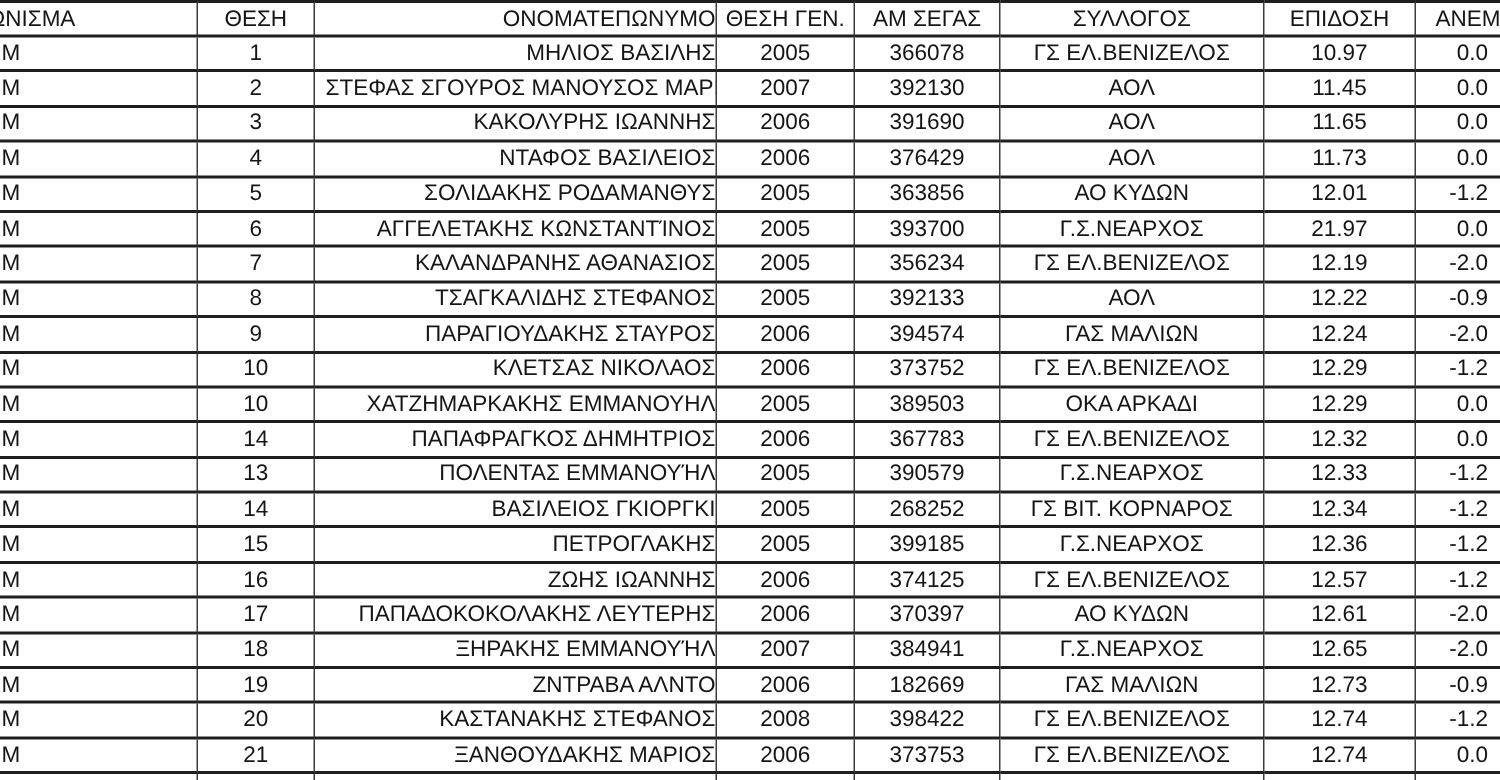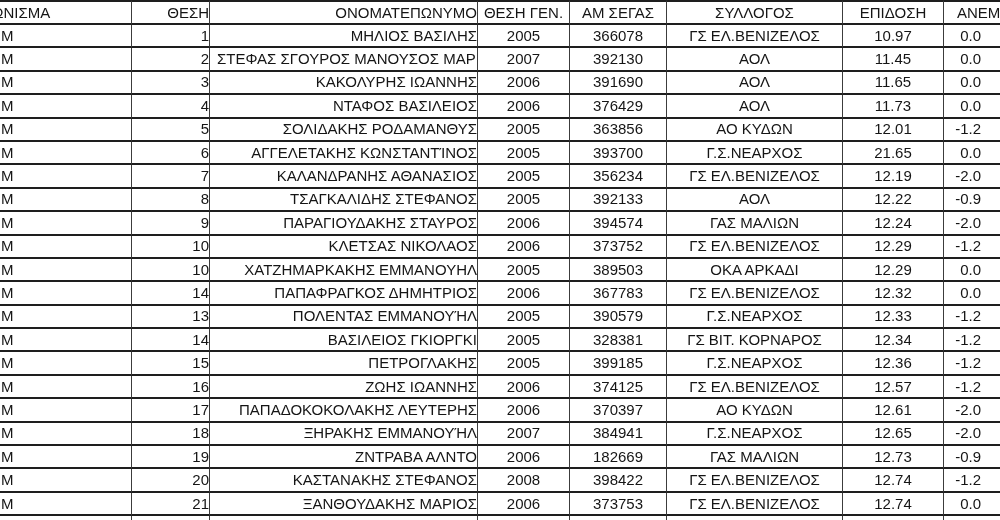--- a/index.html
+++ b/index.html
@@ -37,25 +37,25 @@
   }
   thead th {
     border-top: 2px solid #1e1e1e;
     height: 25px;
   }
   tr.partial td { height: 12px; border-bottom: none; }
 
   
   .c0 { text-align: left; padding-left: 1px; }
   thead .c0 { text-indent: -27px; }          
-  .c1 { text-align: right; }
+  .c1 { text-align: center; }
   .c2 { text-align: right; padding-left: 7px; }
   .c3, .c4, .c5, .c6 { text-align: center; }
   thead .c7 { text-align: left; padding-left: 13px; border-right: none; }
-  tbody .c7 { text-align: right; padding-right: 19px; border-right: none; }
+  tbody .c7 { text-align: right; padding-right: 8px; border-right: none; }
 </style>
 </head>
 <body>
 
 <div class="viewport">
   <table class="results">
     <colgroup>
       <col style="width:132px">
         <col style="width:78px">
         <col style="width:268px">
@@ -128,21 +128,21 @@
           <td class="c6">12.01</td>
           <td class="c7">-1.2</td>
         </tr>
         <tr>
           <td class="c0">Μ</td>
           <td class="c1">6</td>
           <td class="c2">ΑΓΓΕΛΕΤΑΚΗΣ ΚΩΝΣΤΑΝΤΊΝΟΣ</td>
           <td class="c3">2005</td>
           <td class="c4">393700</td>
           <td class="c5">Γ.Σ.ΝΕΑΡΧΟΣ</td>
-          <td class="c6">21.65</td>
+          <td class="c6">21.97</td>
           <td class="c7">0.0</td>
         </tr>
         <tr>
           <td class="c0">Μ</td>
           <td class="c1">7</td>
           <td class="c2">ΚΑΛΑΝΔΡΑΝΗΣ ΑΘΑΝΑΣΙΟΣ</td>
           <td class="c3">2005</td>
           <td class="c4">356234</td>
           <td class="c5">ΓΣ ΕΛ.ΒΕΝΙΖΕΛΟΣ</td>
           <td class="c6">12.19</td>
@@ -206,21 +206,21 @@
           <td class="c4">390579</td>
           <td class="c5">Γ.Σ.ΝΕΑΡΧΟΣ</td>
           <td class="c6">12.33</td>
           <td class="c7">-1.2</td>
         </tr>
         <tr>
           <td class="c0">Μ</td>
           <td class="c1">14</td>
           <td class="c2">ΒΑΣΙΛΕΙΟΣ ΓΚΙΟΡΓΚΙ</td>
           <td class="c3">2005</td>
-          <td class="c4">328381</td>
+          <td class="c4">268252</td>
           <td class="c5">ΓΣ ΒΙΤ. ΚΟΡΝΑΡΟΣ</td>
           <td class="c6">12.34</td>
           <td class="c7">-1.2</td>
         </tr>
         <tr>
           <td class="c0">Μ</td>
           <td class="c1">15</td>
           <td class="c2">ΠΕΤΡΟΓΛΑΚΗΣ</td>
           <td class="c3">2005</td>
           <td class="c4">399185</td>

